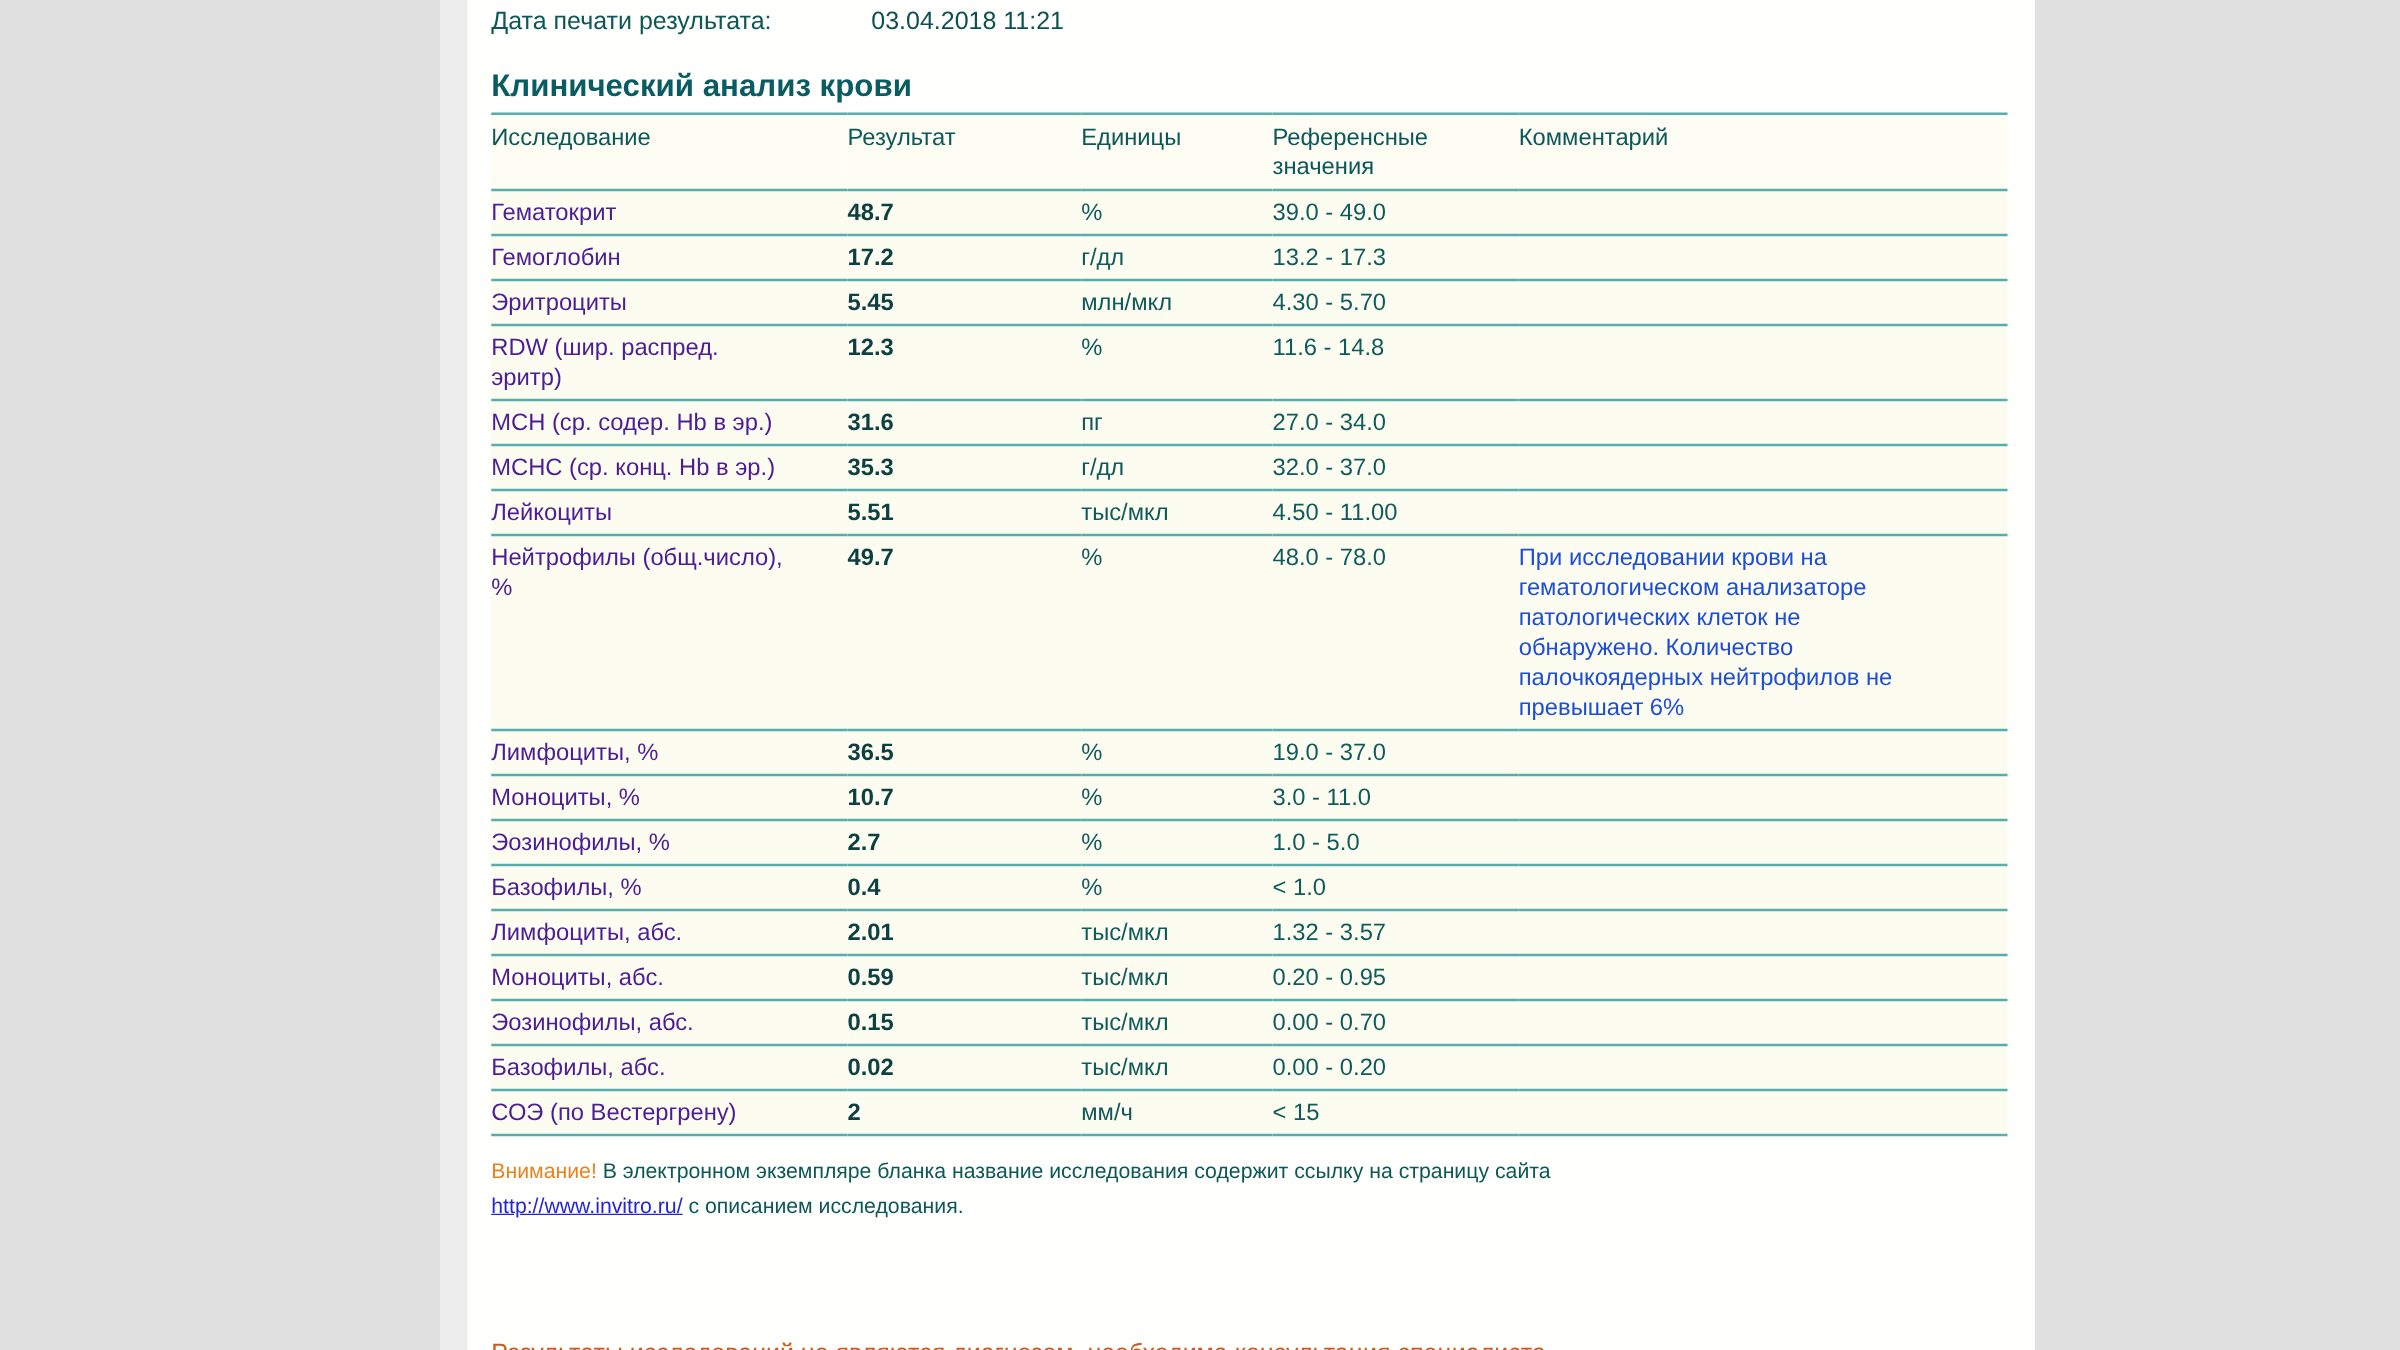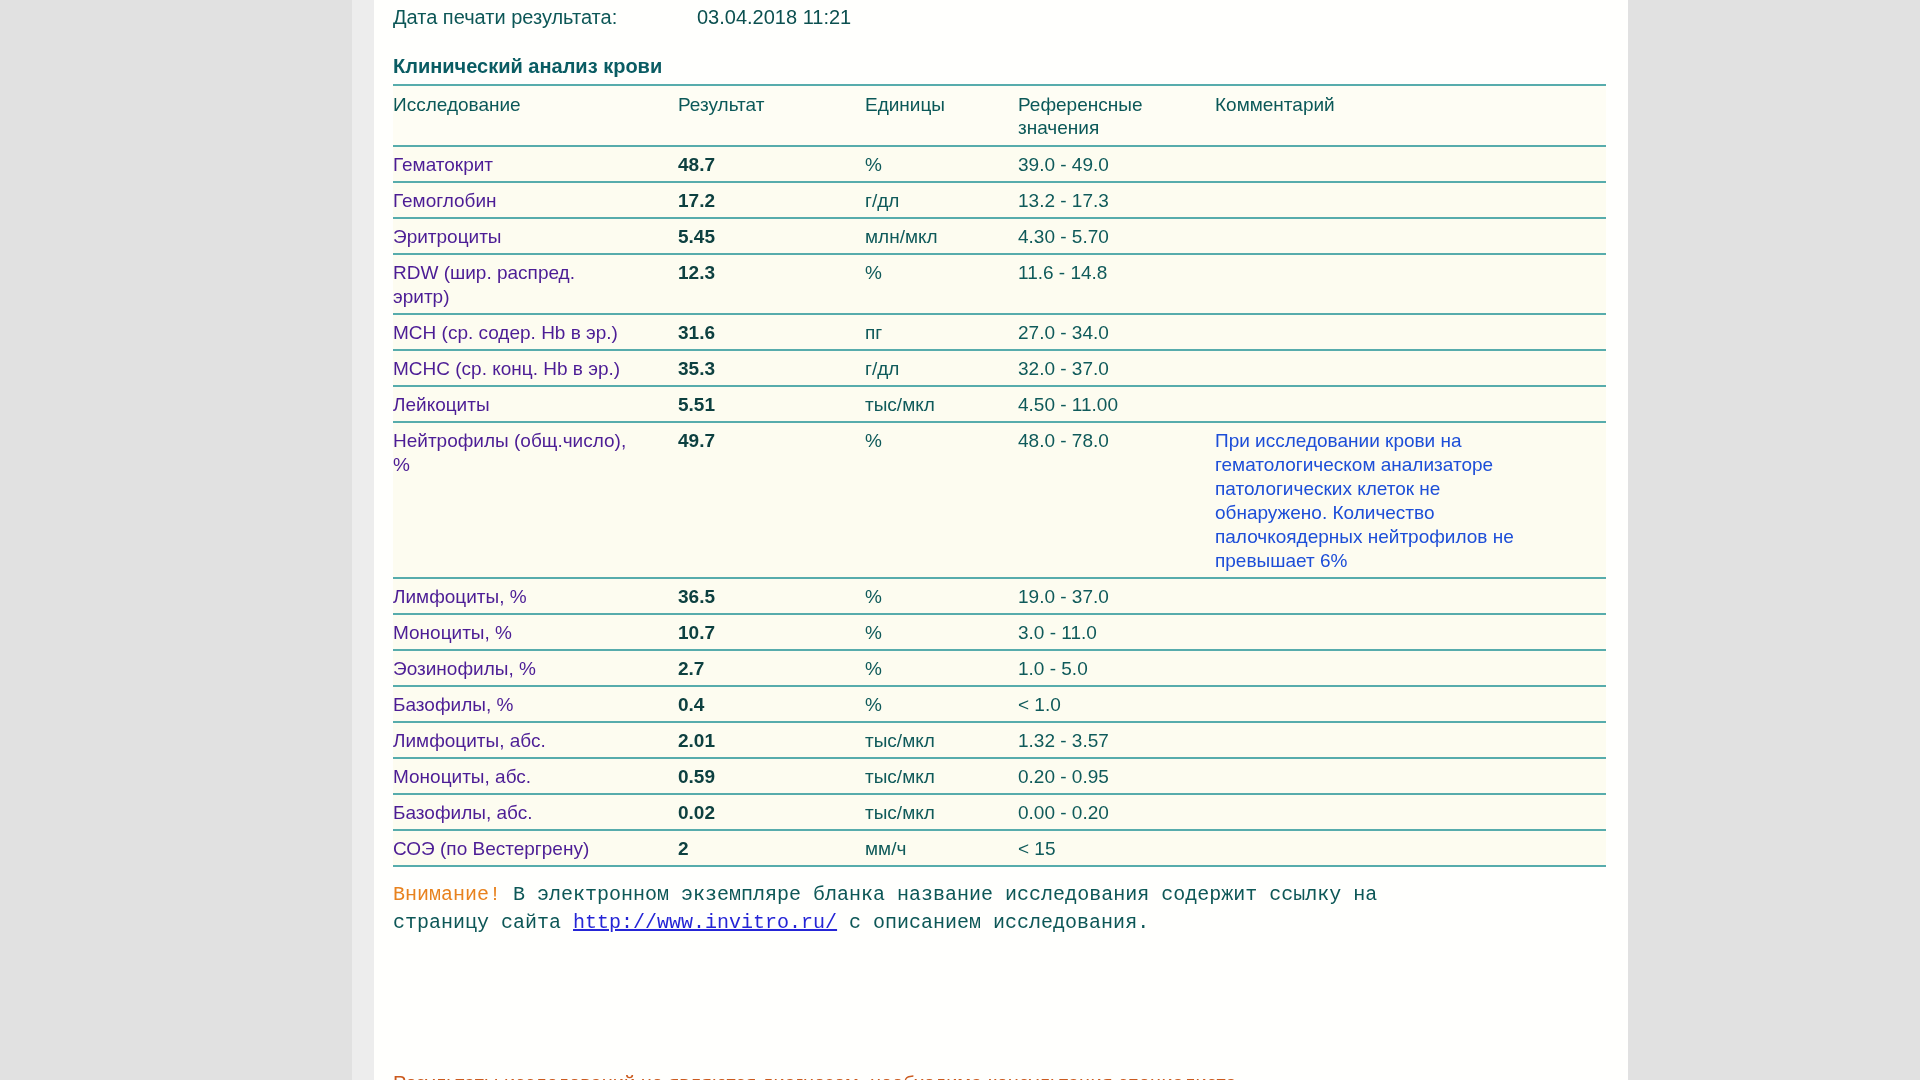--- a/index.html
+++ b/index.html
@@ -24,21 +24,21 @@
     margin-top: 6px;
     font-size: 20px;
     color: #0d5757;
   }
   .date-row .label { width: 304px; }
   .date-row .value { color: #0c5050; }
 
   
   .section-title {
     margin-top: 26px;
-    font-size: 20px;
+    font-size: 25px;
     font-weight: bold;
     color: #0a5c63;
   }
 
   
   table.results {
     margin-top: 6px;
     width: 1213px;
     border-collapse: collapse;
     table-layout: fixed;
@@ -67,24 +67,23 @@
   td.c-name .inner { display: inline-block; max-width: 235px; }
   td.c-result { font-weight: bold; color: #0d4040; font-size: 20px; }
   td.c-units, td.c-ref { color: #0f5a5a; }
   td.c-comment { color: #1d4ed8; }
   td.c-comment .inner { display: inline-block; max-width: 330px; }
 
   
   .notice {
     margin-top: 14px;
     width: 1000px;
-    font-size: 20px;
+    font-size: 17px;
     line-height: 28px;
     color: #0d5757;
-    font-family: Liberation Mono, monospace;
   }
   .notice .attention { color: #e8821e; }
   .notice a.site-link { color: #2525d6; text-decoration: underline; cursor: pointer; }
 
   
   .clipped-line {
     position: absolute;
     left: 393px;
     top: 1072px;
     font-size: 20px;
@@ -214,20 +213,27 @@
           <td class="c-comment"><span class="inner"></span></td>
         </tr>
         <tr>
           <td class="c-name"><span class="inner">Моноциты, абс.</span></td>
           <td class="c-result">0.59</td>
           <td class="c-units">тыс/мкл</td>
           <td class="c-ref">0.20 - 0.95</td>
           <td class="c-comment"><span class="inner"></span></td>
         </tr>
         <tr>
+          <td class="c-name"><span class="inner">Эозинофилы, абс.</span></td>
+          <td class="c-result">0.15</td>
+          <td class="c-units">тыс/мкл</td>
+          <td class="c-ref">0.00 - 0.70</td>
+          <td class="c-comment"><span class="inner"></span></td>
+        </tr>
+        <tr>
           <td class="c-name"><span class="inner">Базофилы, абс.</span></td>
           <td class="c-result">0.02</td>
           <td class="c-units">тыс/мкл</td>
           <td class="c-ref">0.00 - 0.20</td>
           <td class="c-comment"><span class="inner"></span></td>
         </tr>
         <tr>
           <td class="c-name"><span class="inner">СОЭ (по Вестергрену)</span></td>
           <td class="c-result">2</td>
           <td class="c-units">мм/ч</td>

